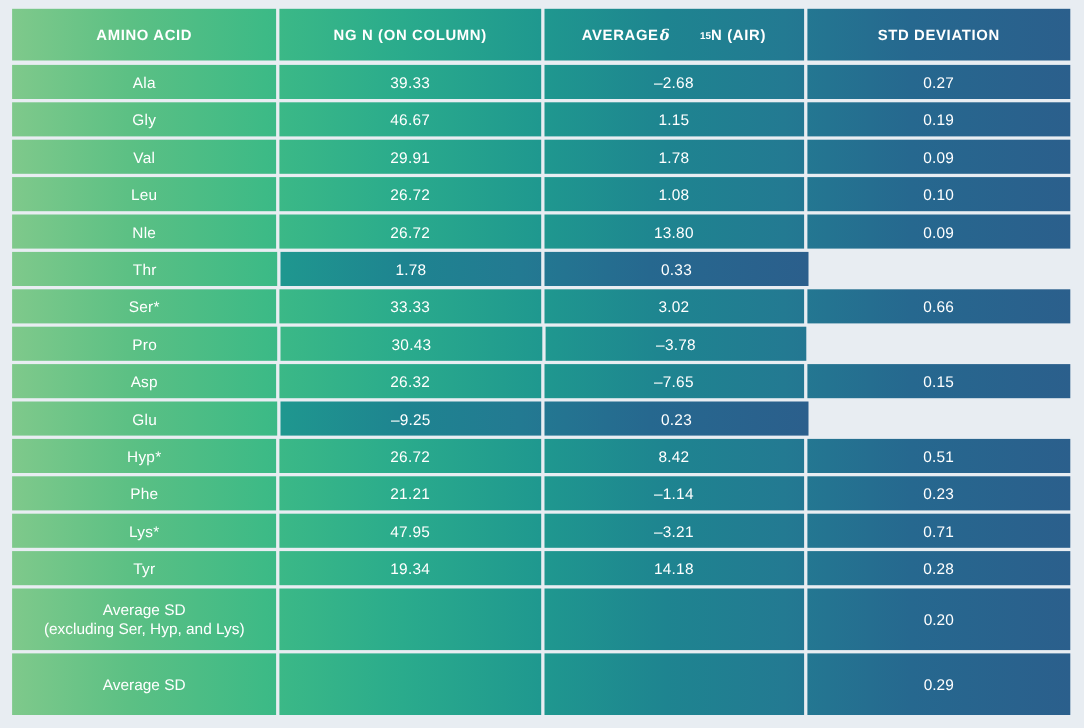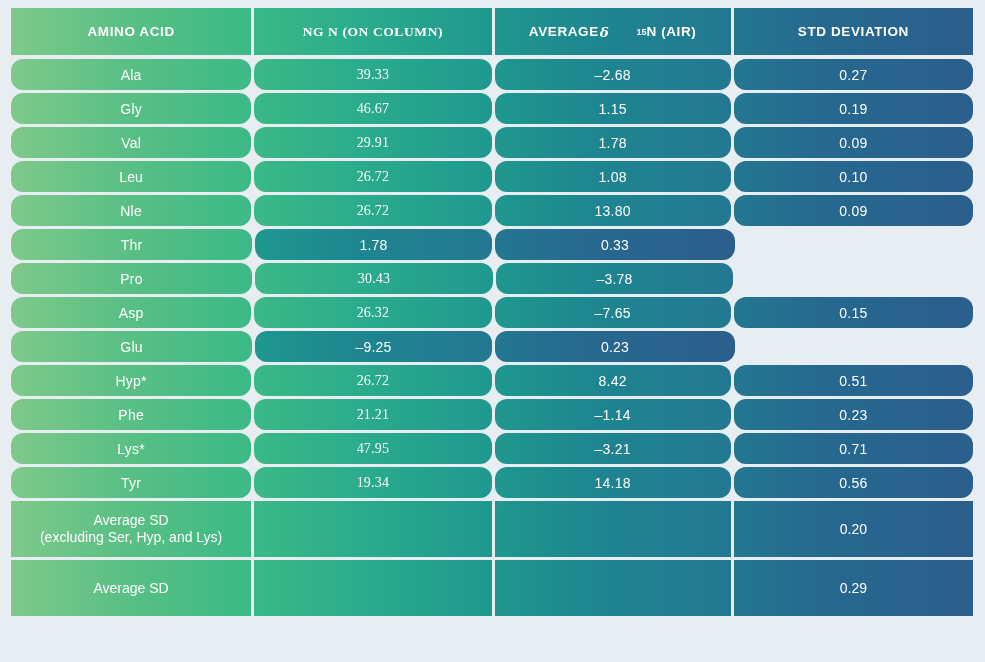--- a/index.html
+++ b/index.html
@@ -49,21 +49,21 @@
         #1e8490 62%,
         #237a92 73%,
         #26688f 85%,
         #2b5f8c 100%);
     background-size: 962px 100%;
     background-repeat: no-repeat;
   }
 
   
   .c1 { width: 241px; margin-right: 3px; background-position: 0px 0; }
-  .c2 { width: 238px; margin-right: 3px; background-position: -244px 0; font-family: Liberation Serif, serif; }
+  .c2 { width: 238px; margin-right: 3px; background-position: -244px 0; }
   .c3 { width: 237px; margin-right: 3px; background-position: -485px 0; }
   .c4 { width: 240px; background-position: -722px 0; }
 
   
   .header-row .cell {
     height: 47px;
     font-size: 13.5px;
     font-weight: bold;
     letter-spacing: 0.6px;
   }
@@ -80,21 +80,20 @@
     letter-spacing: 0;
     margin-left: 26px;
   }
 
   
   .data-row .cell {
     height: 31px;
     font-size: 14px;
     font-weight: normal;
     letter-spacing: 0.2px;
-    border-radius: 12px;
   }
 
   
   .summary-row .cell {
     height: 56px;
     font-size: 14px;
     line-height: 17px;
   }
   .summary-row { margin-bottom: 3px; }
   .sum-label {
@@ -150,20 +149,26 @@
         <div class="cell c2">26.72</div>
         <div class="cell c3">13.80</div>
         <div class="cell c4">0.09</div>
       </div>
       <div class="row data-row">
         <div class="cell c1">Thr</div>
         <div class="cell c3">1.78</div>
         <div class="cell c4">0.33</div>
       </div>
       <div class="row data-row">
+        <div class="cell c1">Ser*</div>
+        <div class="cell c2">33.33</div>
+        <div class="cell c3">3.02</div>
+        <div class="cell c4">0.66</div>
+      </div>
+      <div class="row data-row">
         <div class="cell c1">Pro</div>
         <div class="cell c2">30.43</div>
         <div class="cell c3">–3.78</div>
       </div>
       <div class="row data-row">
         <div class="cell c1">Asp</div>
         <div class="cell c2">26.32</div>
         <div class="cell c3">–7.65</div>
         <div class="cell c4">0.15</div>
       </div>
@@ -187,21 +192,21 @@
       <div class="row data-row">
         <div class="cell c1">Lys*</div>
         <div class="cell c2">47.95</div>
         <div class="cell c3">–3.21</div>
         <div class="cell c4">0.71</div>
       </div>
       <div class="row data-row">
         <div class="cell c1">Tyr</div>
         <div class="cell c2">19.34</div>
         <div class="cell c3">14.18</div>
-        <div class="cell c4">0.56</div>
+        <div class="cell c4">0.28</div>
       </div>
     </div>
 
   <div id="summary-rows">
       <div class="row summary-row">
         <div class="cell c1">
           <span class="sum-label">Average SD
 (excluding Ser, Hyp, and Lys)</span>
         </div>
         <div class="cell c2"></div>

